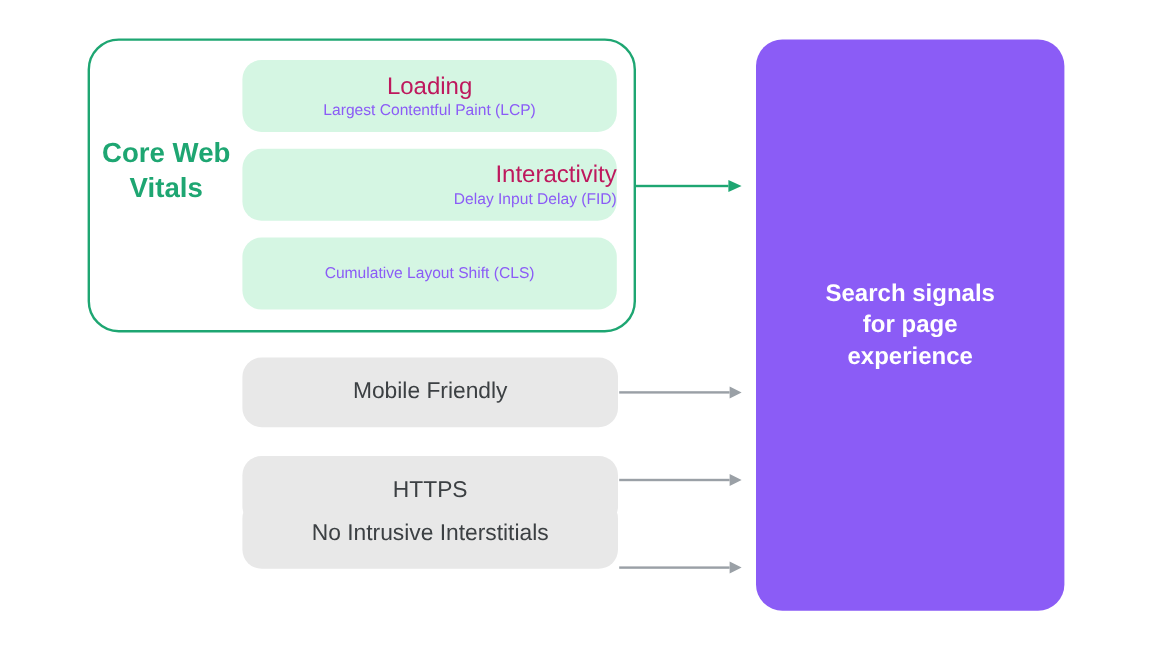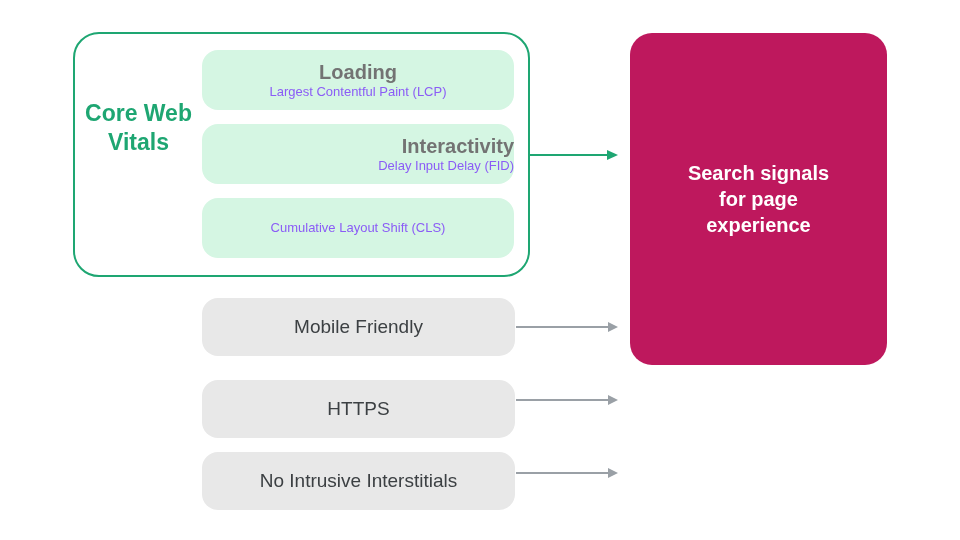--- a/index.html
+++ b/index.html
@@ -24,21 +24,21 @@
     width: 457px;
     height: 245px;
     border: 2px solid #1ea672;
     border-radius: 26px;
     box-sizing: border-box;
     background: #ffffff;
   }
   .cwv-label {
     position: absolute;
     left: 0;
-    top: 65px;
+    top: 79px;
     width: 127px;
     text-align: center;
     font-size: 23px;
     font-weight: 700;
     line-height: 29px;
     color: #1ea672;
   }
 
   .vital-box {
     position: absolute;
@@ -50,22 +50,22 @@
     display: flex;
     flex-direction: column;
     align-items: center;
     justify-content: center;
   }
   .vital-0 { top: 16px; }
   .vital-1 { top: 90px; align-items: flex-end; }
   .vital-2 { top: 164px; }
   .vital-title {
     font-size: 20px;
-    font-weight: 700;
-    color: #737373;
+    font-weight: 400;
+    color: #be185d;
     line-height: 24px;
   }
   .vital-subtitle {
     font-size: 13px;
     font-weight: 400;
     color: #8b5cf6;
     line-height: 16px;
   }
 
   
@@ -75,21 +75,21 @@
     width: 313px;
     height: 58px;
     background: #e8e8e8;
     border-radius: 16px;
     display: flex;
     align-items: center;
     justify-content: center;
   }
   .signal-0 { top: 298px; text-align: right; }
   .signal-1 { top: 380px; }
-  .signal-2 { top: 452px; justify-content: center; }
+  .signal-2 { top: 416px; justify-content: center; }
   .signal-label {
     font-size: 19px;
     font-weight: 400;
     color: #3c4043;
   }
 
   
   .arrow {
     position: absolute;
     display: flex;
@@ -111,22 +111,22 @@
   .arrow-gray-0 { left: 516px; top: 321px; }
   .arrow-gray-1 { left: 516px; top: 394px; }
   .arrow-gray-2 { left: 516px; top: 467px; }
 
   
   .result-panel {
     position: absolute;
     left: 630px;
     top: 33px;
     width: 257px;
-    height: 332px;
-    background: #be185d;
+    height: 476px;
+    background: #8b5cf6;
     border-radius: 22px;
     display: flex;
     align-items: center;
     justify-content: center;
   }
   .result-label {
     width: 170px;
     text-align: center;
     font-size: 20px;
     font-weight: 700;

